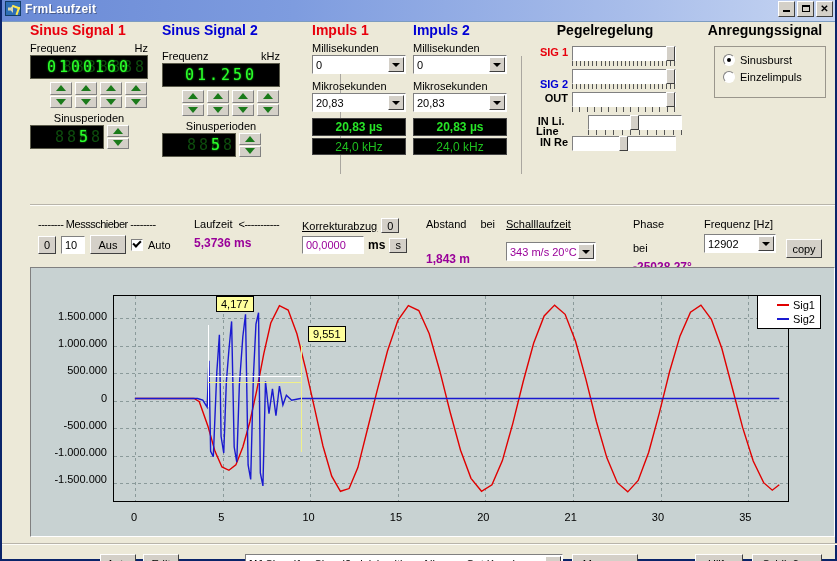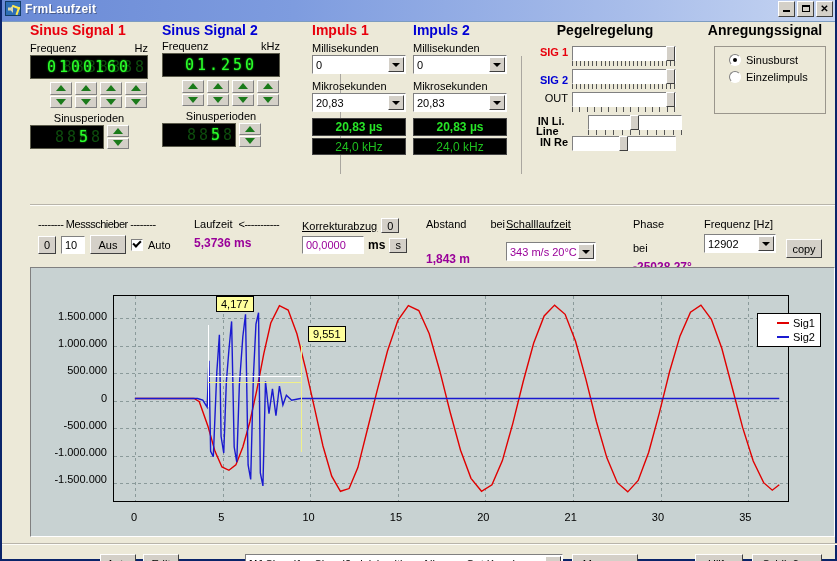--- a/index.html
+++ b/index.html
@@ -268,21 +268,21 @@
                 <i class="tri-up"></i>
               </div>
               <div class="half">
                 <i class="tri-dn"></i>
               </div>
             </div>
         </div>
       </div>
 
       <div class="panel" style="left:160px;width:145px;">
-        <div class="hdr blue" style="margin-bottom:2px;">Sinus Signal 2</div>
+        <div class="hdr blue" style="margin-bottom:12px;">Sinus Signal 2</div>
         <div style="display:flex;justify-content:space-between;width:118px;">
           <span class="lbl">Frequenz</span>
           <span class="lbl">kHz</span>
         </div>
         <div class="lcd" style="width:118px;height:24px;margin-top:1px;font-size:15px;">
           <span class="live">01.250</span>
         </div>
         <div class="spin-row" style="margin-top:3px;margin-left:20px;">
           <div class="spin">
               <div class="half">
@@ -411,21 +411,21 @@
                 <i style="left: 81.6px;"></i>
                 <i style="left: 85.68px;"></i>
                 <i style="left: 89.76px;"></i>
                 <i style="left: 93.84px;"></i>
                 <i style="left: 97.92px;"></i>
                 <i style="left: 102px;"></i>
               </div>
           </div>
         </div>
 
-        <div style="display:flex;align-items:center;margin-top:2px;">
+        <div style="display:flex;align-items:flex-end;margin-top:2px;">
           <span style="width:42px;font-size:11px;font-weight:bold;color:#0000d4;text-align:right;padding-right:4px;">SIG 2</span>
           <div style="width:104px;">
             <div class="slider-track">
                 <div class="slider-thumb" style="right:0;"></div>
               </div>
             <div class="ticks" id="tk1">
                 <i style="left: 0px;"></i>
                 <i style="left: 4.08px;"></i>
                 <i style="left: 8.16px;"></i>
                 <i style="left: 12.24px;"></i>
@@ -449,21 +449,21 @@
                 <i style="left: 85.68px;"></i>
                 <i style="left: 89.76px;"></i>
                 <i style="left: 93.84px;"></i>
                 <i style="left: 97.92px;"></i>
                 <i style="left: 102px;"></i>
               </div>
           </div>
         </div>
 
         <div style="display:flex;align-items:flex-start;margin-top:2px;">
-          <span style="width:42px;font-size:11px;font-weight:normal;color:#000;text-align:right;padding-right:4px;">OUT</span>
+          <span style="width:42px;font-size:11px;font-weight:bold;color:#000;text-align:right;padding-right:4px;">OUT</span>
           <div style="width:104px;">
             <div class="slider-track">
                 <div class="slider-thumb" style="right:0;"></div>
               </div>
             <div class="ticks" id="tk2">
                 <i style="left: 0px;"></i>
                 <i style="left: 7.28571px;"></i>
                 <i style="left: 14.5714px;"></i>
                 <i style="left: 21.8571px;"></i>
                 <i style="left: 29.1429px;"></i>
@@ -512,21 +512,21 @@
                 <div class="slider-thumb" style="left:45%;"></div>
               </div>
           </div>
         </div>
 
         <span style="position:absolute;left:6px;top:103px;font-size:11px;font-weight:bold;color:#000;">Line</span>
       </div>
 
       <div class="panel" style="left:694px;width:140px;">
         <div class="hdr black" style="text-align:center;width:138px;">Anregungssignal</div>
-        <div class="groupbox" style="left:18px;top:24px;width:112px;height:68px;padding:7px 0 0 14px;">
+        <div class="groupbox" style="left:18px;top:24px;width:112px;height:52px;padding:7px 0 0 8px;">
           <div class="radio-row">
             <span class="radio">
                 <i class="dot"></i>
               </span>
             <span>Sinusburst</span>
           </div>
           <div class="radio-row">
             <span class="radio"></span>
             <span>Einzelimpuls</span>
           </div>
@@ -565,21 +565,21 @@
           <span class="btn" style="width:18px;height:15px;">0</span>
         </div>
         <div style="display:flex;align-items:center;gap:4px;margin-top:3px;">
           <span class="field" style="width:62px;height:18px;color:#990099;">00,0000</span>
           <span style="font-size:12px;font-weight:bold;">ms</span>
           <span class="btn" style="width:18px;height:15px;">s</span>
         </div>
       </div>
 
       <div style="position:absolute;left:424px;top:0;">
-        <div style="display:flex;gap:24px;">
+        <div style="display:flex;gap:14px;">
           <span style="font-size:11px;">Abstand</span>
           <span style="font-size:11px;">bei</span>
         </div>
         <div class="val" style="margin-top:22px;">1,843 m</div>
       </div>
 
       <div style="position:absolute;left:504px;top:0;">
         <div class="ul" style="font-size:11px;">Schalllaufzeit</div>
         <div class="combo" style="width:90px;margin-top:12px;">
           <span class="txt" style="color:#990099;">343 m/s  20°C</span>
@@ -652,21 +652,21 @@
           <div class="xlab" style="left: 170.3px; top: 243px; width: 40px;">5</div>
           <div class="xlab" style="left: 257.638px; top: 243px; width: 40px;">10</div>
           <div class="xlab" style="left: 344.977px; top: 243px; width: 40px;">15</div>
           <div class="xlab" style="left: 432.315px; top: 243px; width: 40px;">20</div>
           <div class="xlab" style="left: 519.654px; top: 243px; width: 40px;">21</div>
           <div class="xlab" style="left: 606.992px; top: 243px; width: 40px;">30</div>
           <div class="xlab" style="left: 694.331px; top: 243px; width: 40px;">35</div>
         </div>
       <div class="tooltip" style="left:185px;top:28px;">4,177</div>
       <div class="tooltip" style="left:277px;top:58px;">9,551</div>
-      <div class="legend" style="right:13px;top:45px;padding-left:19px;">
+      <div class="legend" style="right:13px;top:27px;padding-left:19px;">
         <div class="leg-row">
           <span class="leg-line" style="border-color:#e00000;"></span>
           <span>Sig1</span>
         </div>
         <div class="leg-row" style="margin-top:2px;">
           <span class="leg-line" style="border-color:#1a1ad0;"></span>
           <span>Sig2</span>
         </div>
       </div>
     </div>

